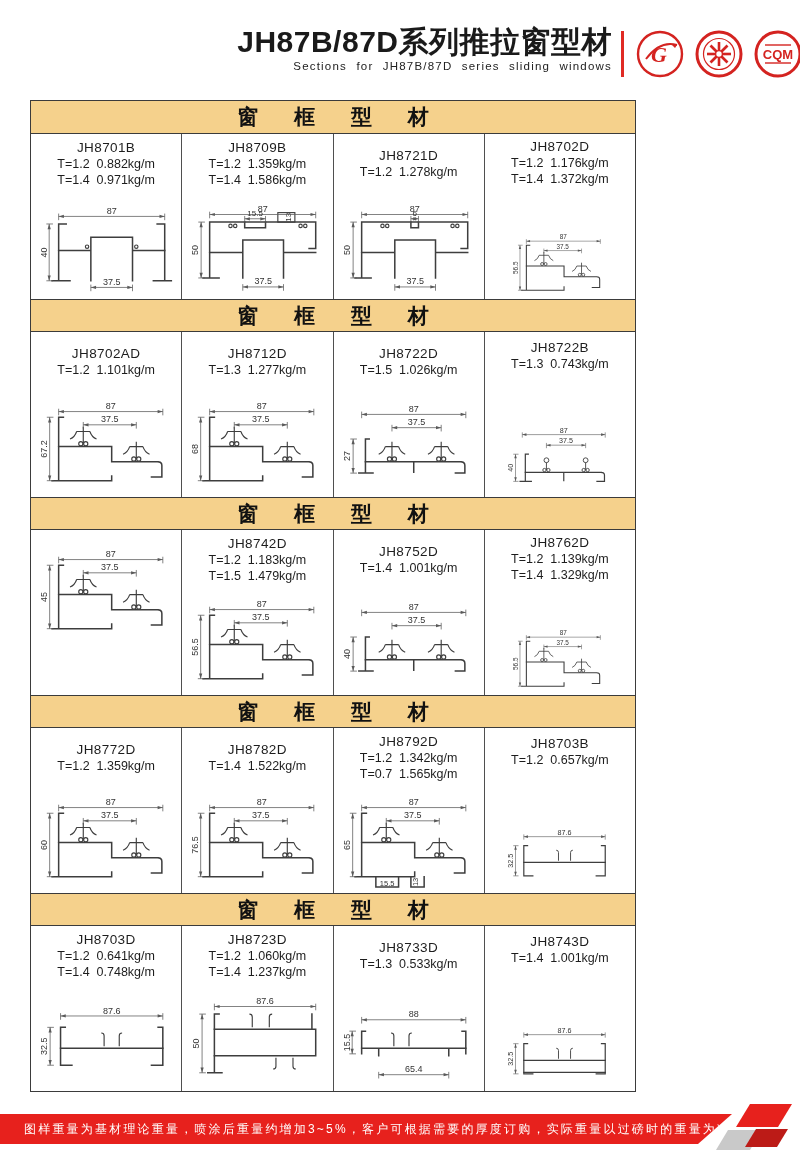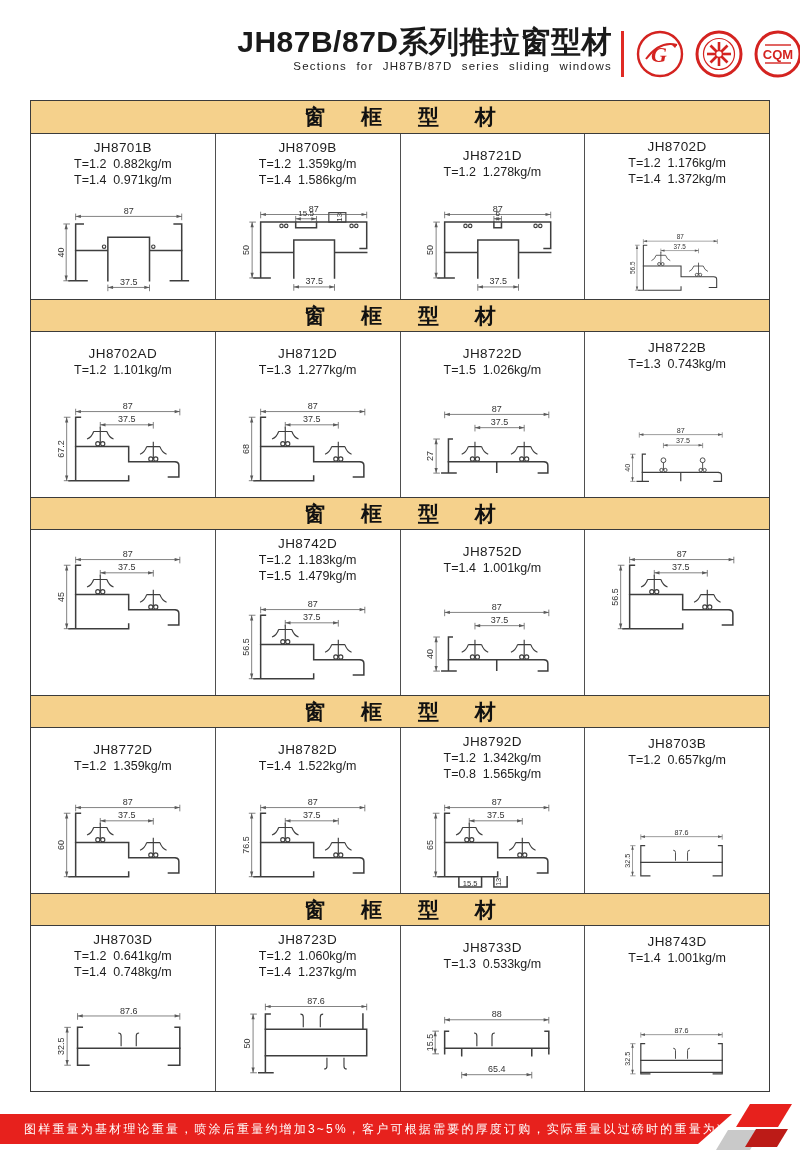--- a/index.html
+++ b/index.html
@@ -8,21 +8,21 @@
         font-family:"Liberation Sans",sans-serif;color:#1a1a1a;padding-left:16px;}
   
   .hd-title{position:absolute;top:22px;right:188px;font-size:30px;font-weight:700;
             letter-spacing:.5px;white-space:nowrap;}
   .hd-sub{position:absolute;top:60px;right:188px;font-size:11.5px;letter-spacing:1.2px;
           word-spacing:5px;color:#222;white-space:nowrap;}
   .hd-vline{position:absolute;left:621px;top:31px;width:3px;height:46px;background:#e02a24;}
   .hd-logos{position:absolute;left:636px;top:30px;display:flex;gap:11px;}
   .hd-logos svg{display:block;}
   
-  .tbl{position:absolute;left:30px;top:100px;width:740px;border:1.6px solid #3b3b3b;background:#fff;}
+  .tbl{position:absolute;left:30px;top:100px;width:606px;border:1.6px solid #3b3b3b;background:#fff;}
   .sec-head{height:33px;background:#f5d18c;border-bottom:1.4px solid #3b3b3b;
             display:flex;align-items:center;justify-content:center;
             font-size:21px;font-weight:700;letter-spacing:15px;padding-left:15px;color:#111;}
   .sec:not(:first-child) .sec-head{border-top:1.4px solid #3b3b3b;}
   .sec-body{display:flex;height:165px;}
   .cell{flex:1 1 0;border-right:1px solid #4f4f4f;display:flex;flex-direction:column;
         align-items:center;padding-top:4px;overflow:hidden;}
   .cell:last-child{border-right:none;gap:36px;}
   .texts{height:50px;display:flex;flex-direction:column;justify-content:center;align-items:center;}
   .code{font-size:13.5px;letter-spacing:.4px;color:#1d1d1d;line-height:17px;}
@@ -491,20 +491,25 @@
                 <line x1="31" y1="56" x2="31" y2="92" class="dm"></line>
                 <line x1="28" y1="56" x2="35" y2="56" class="dm"></line>
                 <line x1="28" y1="92" x2="35" y2="92" class="dm"></line>
                 <path d="M31,56l-1.7,5.5h3.4z" class="df"></path>
                 <path d="M31,92l-1.7,-5.5h3.4z" class="df"></path>
                 <text transform="translate(28.2,74) rotate(-90)" text-anchor="middle" class="dt" font-size="9.5">40</text>
               </g>
             </svg>
           </div>
           <div class="cell">
+            <div class="texts">
+              <div class="code">JH8762D</div>
+              <div class="spec">T=1.2  1.139kg/m</div>
+              <div class="spec">T=1.4  1.329kg/m</div>
+            </div>
             <svg width="178" height="107" viewBox="0 0 180 113" class="draw" preserveAspectRatio="xMidYMin meet">
               <g>
                 <path d="M40,33h5M40,33V100M33,100h15M40,100H96M96,100v-5" class="pf"></path>
                 <path d="M40,64H96M96,64V80M96,80H145M145,80q4,0,4,4V96h-11" class="pf"></path>
                 <path d="M66,61V43M59,48H73M59,48q-2,6,-7,8M73,48q2,6,7,8" class="pfc"></path>
                 <circle cx="63.4" cy="61" r="2.2" class="pfc"></circle>
                 <circle cx="68.6" cy="61" r="2.2" class="pfc"></circle>
                 <path d="M122,77V59M115,64H129M115,64q-2,6,-7,8M129,64q2,6,7,8" class="pfc"></path>
                 <circle cx="119.4" cy="77" r="2.2" class="pfc"></circle>
                 <circle cx="124.6" cy="77" r="2.2" class="pfc"></circle>
@@ -603,21 +608,21 @@
                 <path d="M30.5,33l-1.7,5.5h3.4z" class="df"></path>
                 <path d="M30.5,100l-1.7,-5.5h3.4z" class="df"></path>
                 <text transform="translate(27.7,66.5) rotate(-90)" text-anchor="middle" class="dt" font-size="9.5">76.5</text>
               </g>
             </svg>
           </div>
           <div class="cell">
             <div class="texts">
               <div class="code">JH8792D</div>
               <div class="spec">T=1.2  1.342kg/m</div>
-              <div class="spec">T=0.8  1.565kg/m</div>
+              <div class="spec">T=0.7  1.565kg/m</div>
             </div>
             <svg width="178" height="107" viewBox="0 0 180 113" class="draw" preserveAspectRatio="xMidYMin meet">
               <g>
                 <path d="M40,33h5M40,33V100M33,100h15M40,100H96M96,100v-5" class="pf"></path>
                 <path d="M40,64H96M96,64V80M96,80H145M145,80q4,0,4,4V96h-11" class="pf"></path>
                 <path d="M66,61V43M59,48H73M59,48q-2,6,-7,8M73,48q2,6,7,8" class="pfc"></path>
                 <circle cx="63.4" cy="61" r="2.2" class="pfc"></circle>
                 <circle cx="68.6" cy="61" r="2.2" class="pfc"></circle>
                 <path d="M122,77V59M115,64H129M115,64q-2,6,-7,8M129,64q2,6,7,8" class="pfc"></path>
                 <circle cx="119.4" cy="77" r="2.2" class="pfc"></circle>

